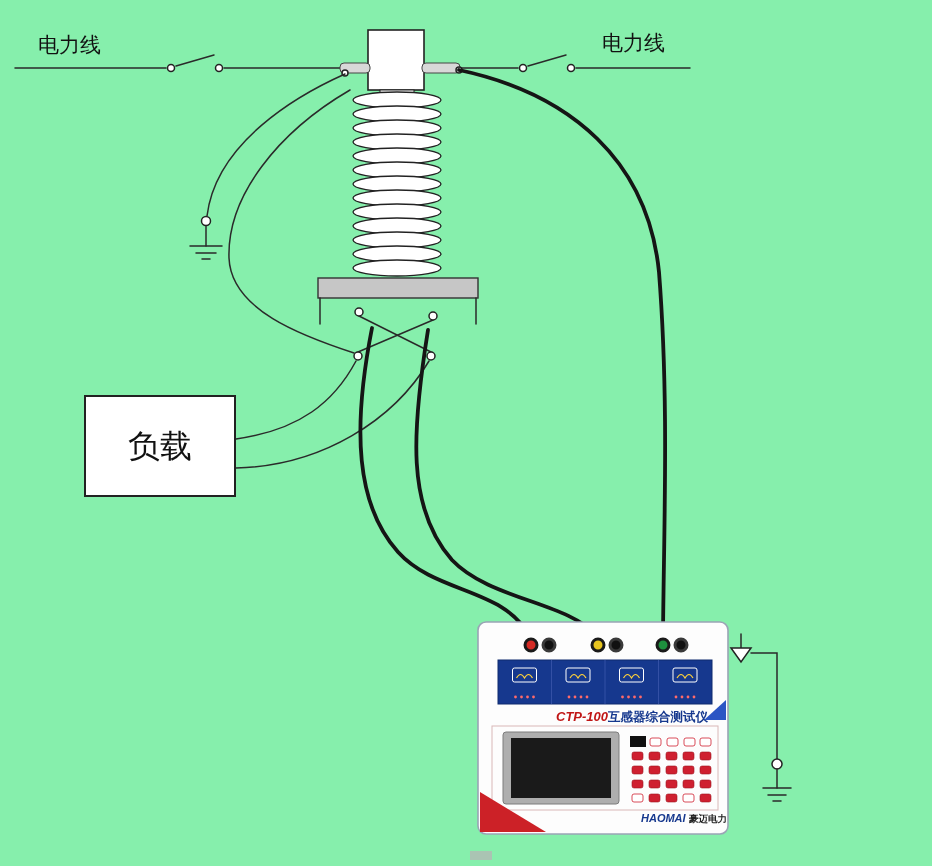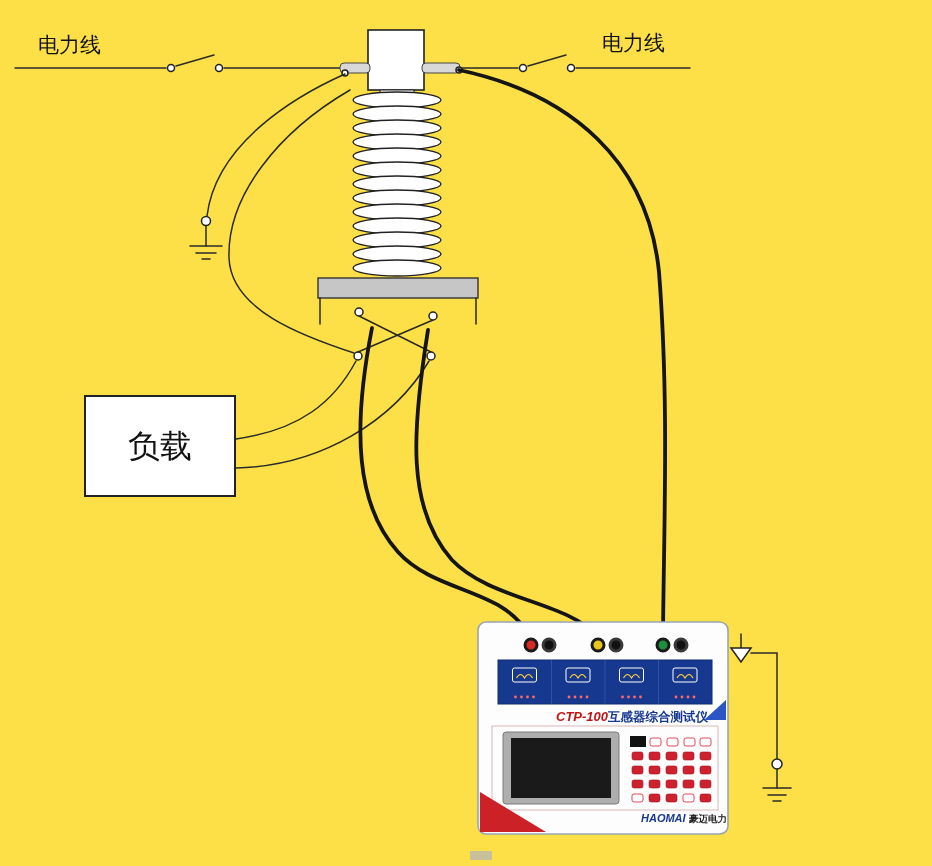--- a/index.html
+++ b/index.html
@@ -1,16 +1,16 @@
 <!DOCTYPE html>
 <html><head>
 <meta charset="utf-8">
 <style>
   html,body{margin:0;padding:0;background:#ffffff;}
-  .stage{position:relative;width:932px;height:866px;background:#fde047;overflow:hidden;
+  .stage{position:relative;width:932px;height:866px;background:#86efac;overflow:hidden;
          font-family:"Liberation Sans",sans-serif;}
   svg{display:block;}
   .wire{stroke:#2a2a2a;stroke-width:1.5;fill:none;stroke-linecap:round;}
   .cable{stroke:#151515;stroke-width:3.8;fill:none;stroke-linecap:round;}
   .outline{stroke:#222;fill:#ffffff;}
   .cn-serif{font-family:"Liberation Serif","DejaVu Serif",serif;fill:#111;}
   .node{fill:#ffffff;stroke:#222;stroke-width:1.5;}
 </style>
 </head>
 <body>

